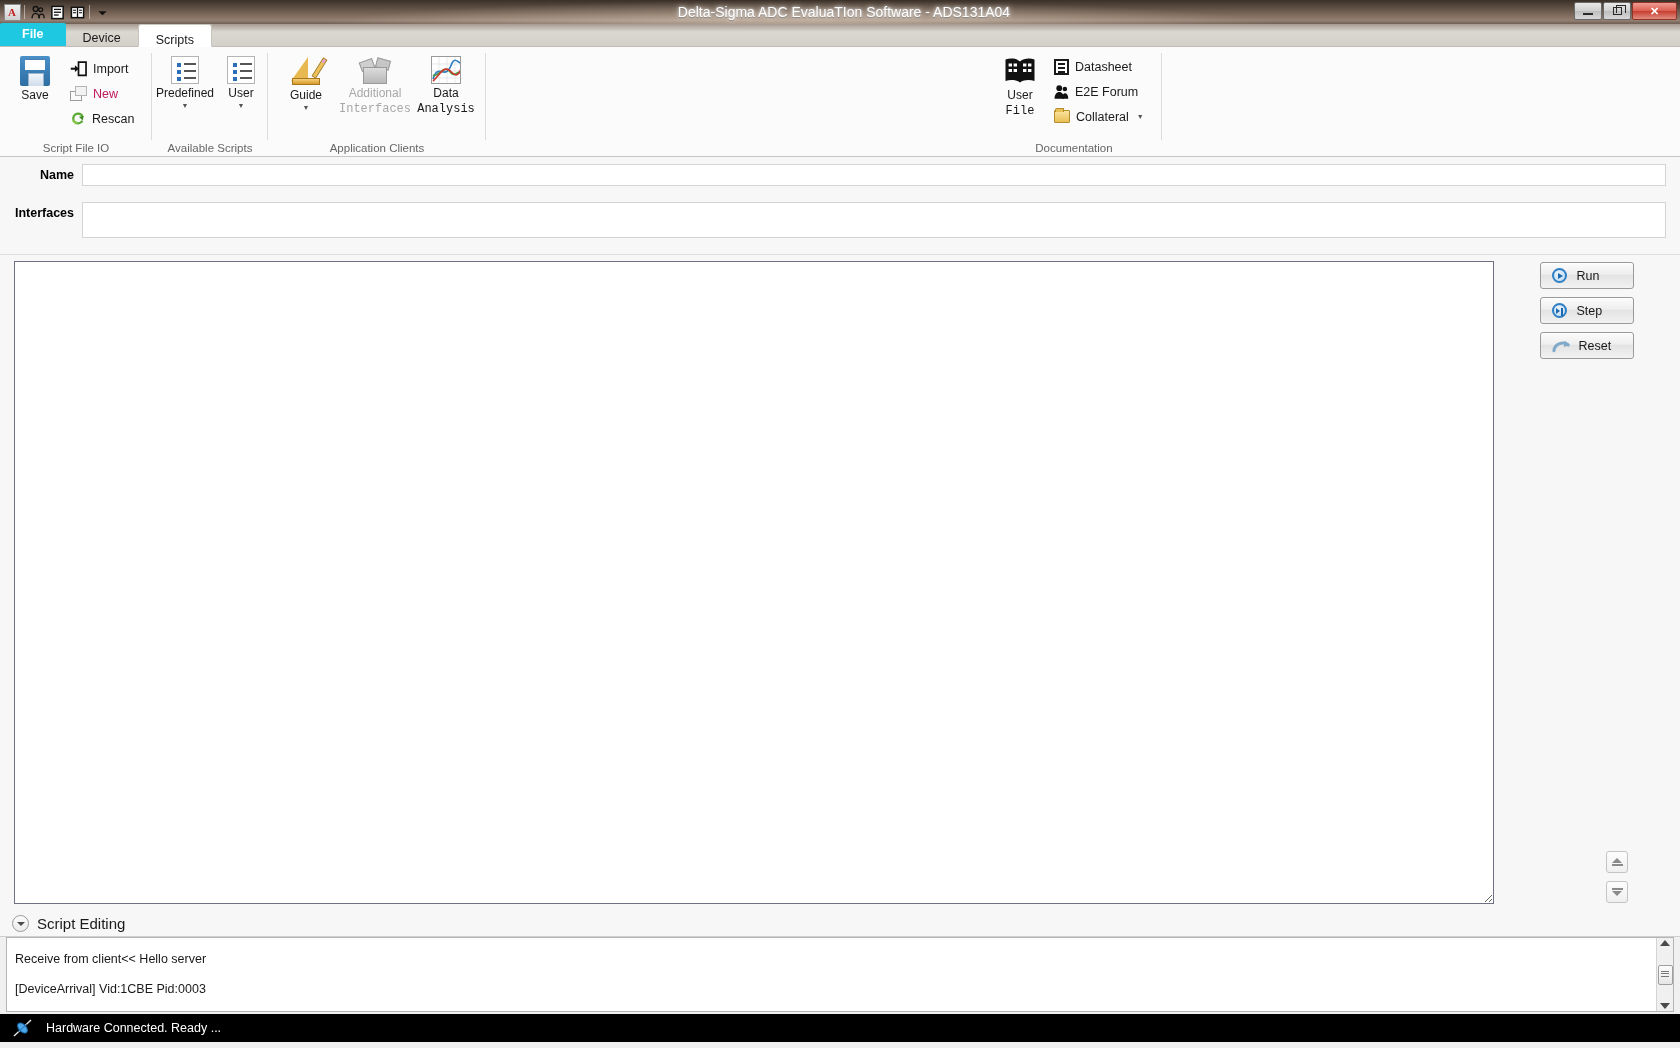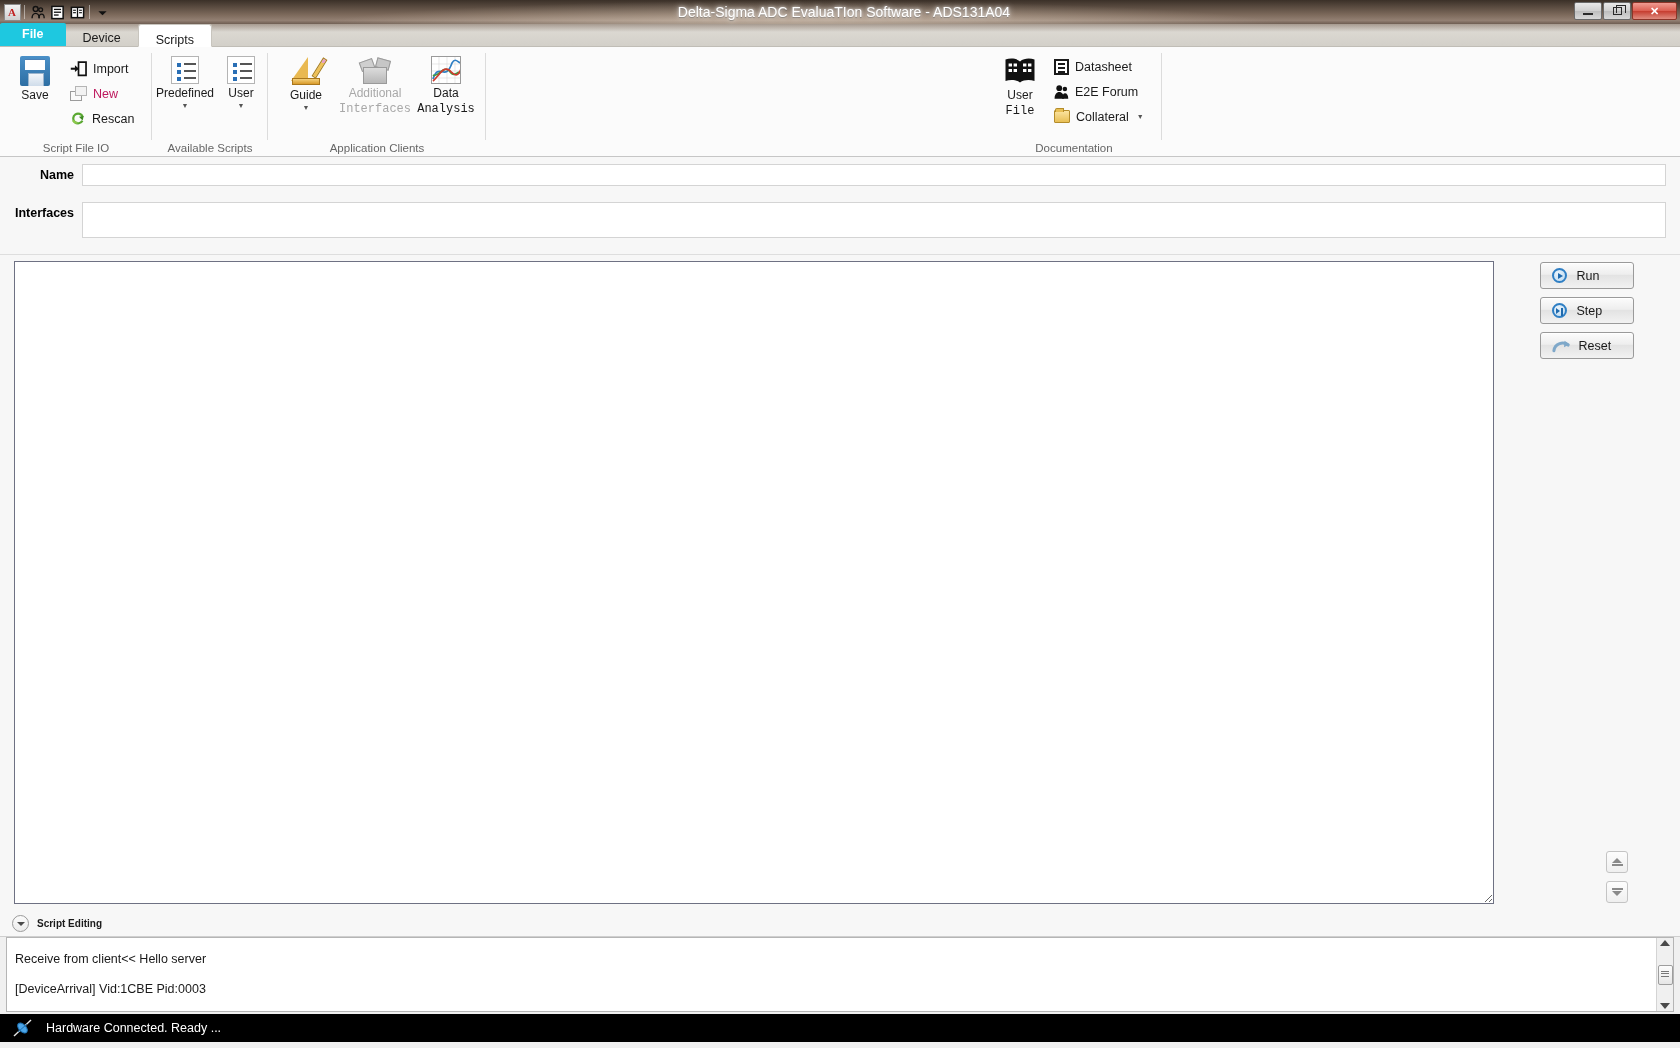--- a/index.html
+++ b/index.html
@@ -347,21 +347,21 @@
     background: #f7f7f7;
     border-bottom: 1px solid #cfcfcf;
   }
   .chev {
     width: 17px; height: 17px; border-radius: 50%;
     border: 1px solid #9a9a9a;
     background: linear-gradient(to bottom,#fbfbfb,#ececec);
     display: flex; align-items: center; justify-content: center;
   }
   .chev .d { width:0;height:0;border-left:4px solid transparent;border-right:4px solid transparent;border-top:4px solid #4a4a4a; margin-top:1px; }
-  .collapser .ctext { font-size: 10px; color: #1a1a1a; font-weight: bold; }
+  .collapser .ctext { font-size: 15px; color: #1a1a1a; }
 
   
   .logpanel {
     flex: 0 0 75px;
     background: #ffffff;
     border: 1px solid #b5b5b5;
     margin: 0 6px 2px 6px;
     display: flex; position: relative;
   }
   .logtext {

